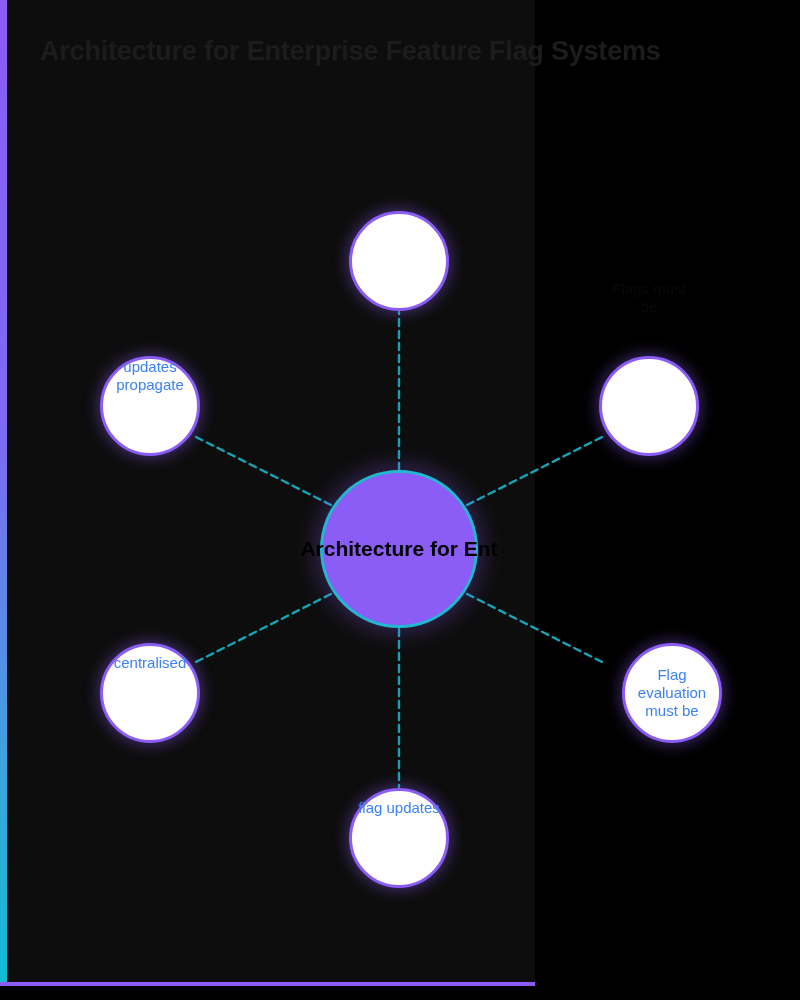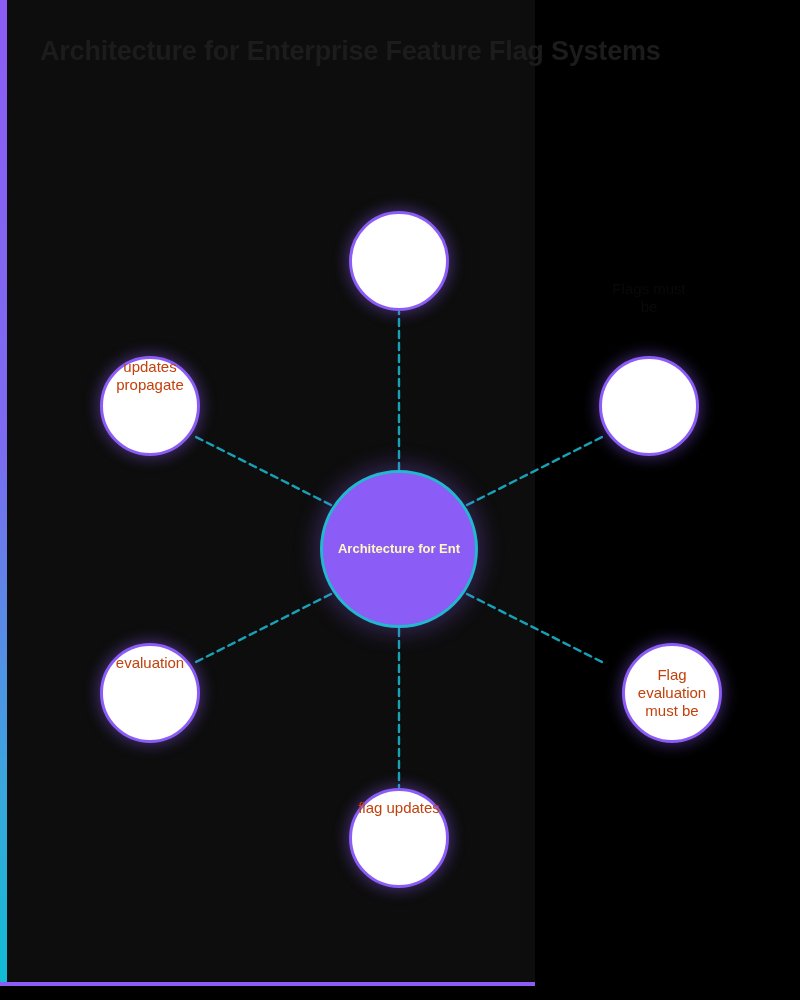--- a/index.html
+++ b/index.html
@@ -36,39 +36,39 @@
 
   .node .label{
         text-align:center;line-height:1.18;
         width:128%;                 
         pointer-events:none;}
 
   
   .leaf{width:100px;height:100px;background:#ffffff;
         border:3px solid #8b5cf6;
         box-shadow:0 0 14px 3px rgba(139,92,246,.38);}
-  .leaf .label{color:#c2410c;font-size:15px;
+  .leaf .label{color:#3b82f6;font-size:15px;
                transform:translateY(-30px);}
 
   
   .leaf.inside .label{transform:translateY(0);}
 
   
   .leaf.blank .label{visibility:hidden;}
 
   
   .outside-caption{position:absolute;text-align:center;
                    font-size:15px;line-height:1.18;color:#090909;
                    font-weight:400;}
 
   
   #hub{width:158px;height:158px;background:#8b5cf6;
        border:3px solid #22b8cf;
        box-shadow:0 0 22px 5px rgba(139,92,246,.30);}
-  #hub .label{color:#fef9c3;font-weight:bold;font-size:13px;
+  #hub .label{color:#000000;font-weight:bold;font-size:21px;
               width:170%;white-space:nowrap;}
 </style>
 </head>
 <body>
 
 <div id="page">
 
   <div id="canvas-panel"></div>
   <div id="left-accent"></div>
   <div id="bottom-accent"></div>
@@ -88,21 +88,21 @@
 
   <div class="node leaf blank" style="left:349px;top:211px;">
     <span class="label"></span>
   </div>
 
   <div class="node leaf" style="left:100px;top:356px;">
     <span class="label">updates propagate</span>
   </div>
 
   <div class="node leaf" style="left:100px;top:643px;">
-    <span class="label">evaluation</span>
+    <span class="label">centralised</span>
   </div>
 
   <div class="node leaf" style="left:349px;top:788px;">
     <span class="label">flag updates</span>
   </div>
 
   <div class="node leaf inside" style="left:622px;top:643px;">
     <span class="label">Flag evaluation must be</span>
   </div>
 

